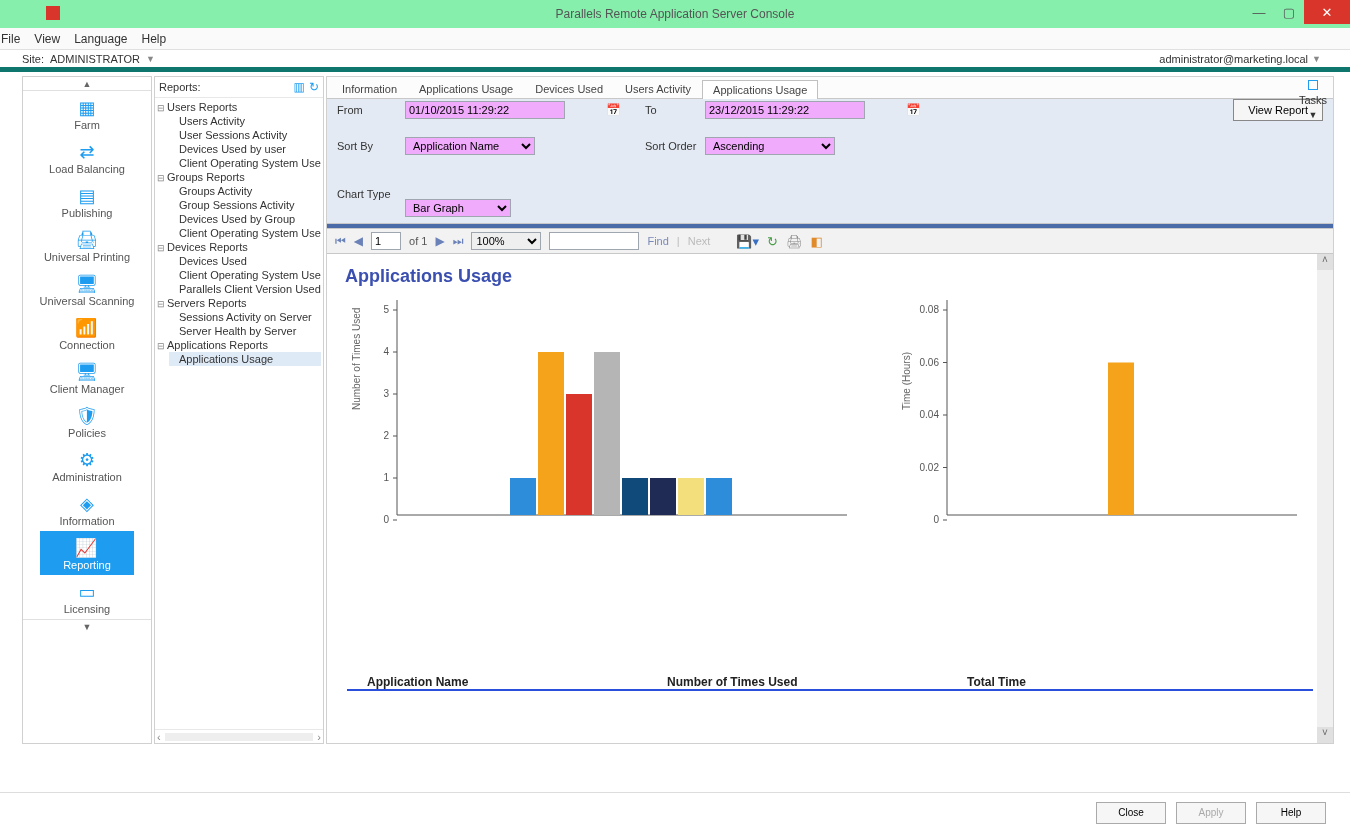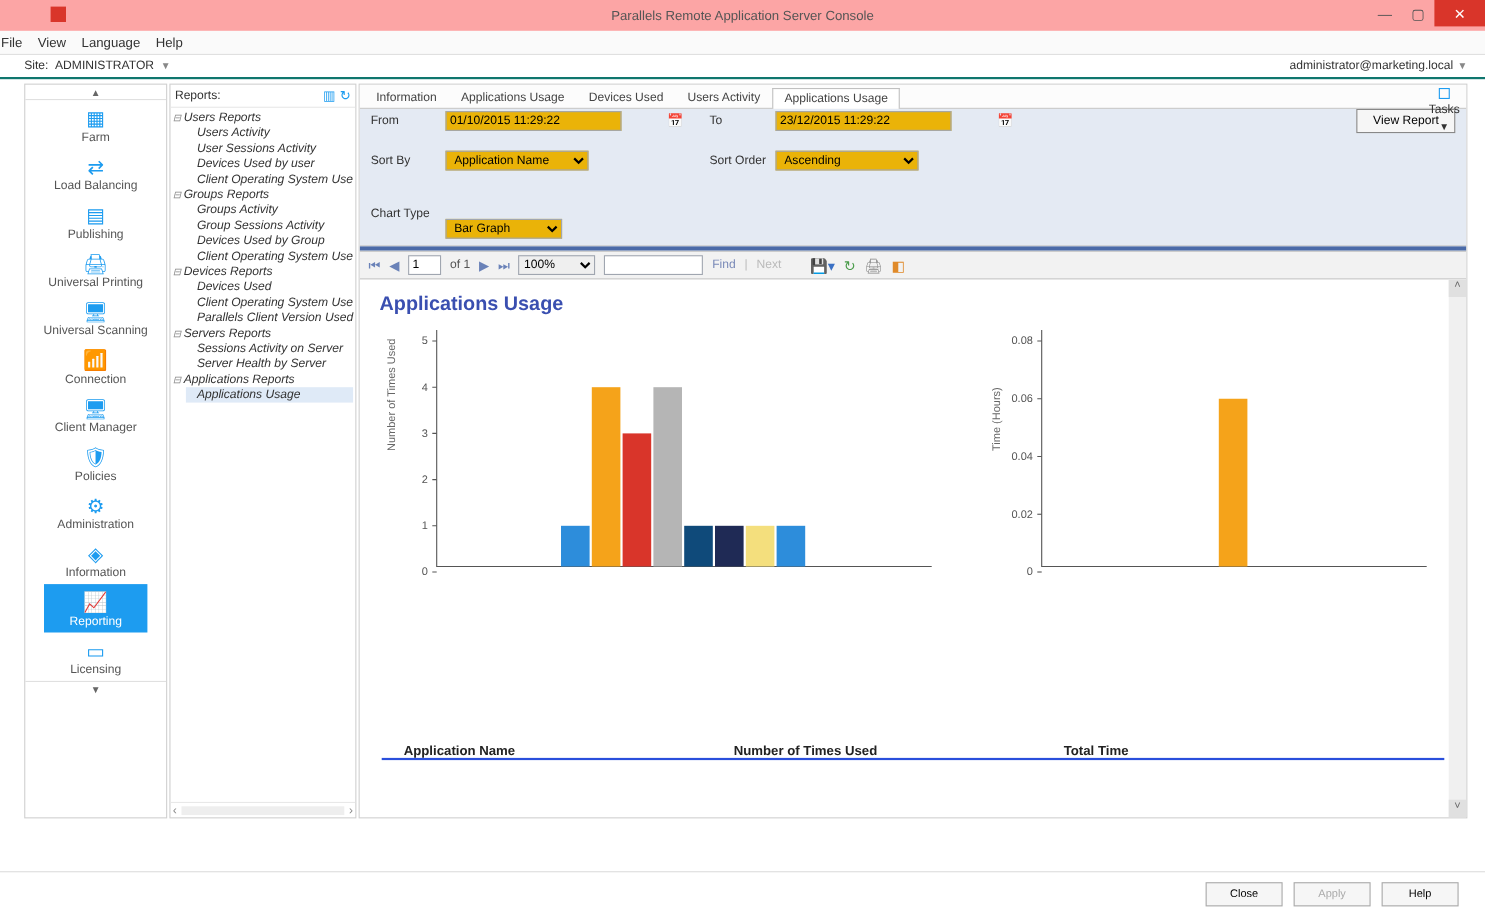--- a/index.html
+++ b/index.html
@@ -1,28 +1,28 @@
 <!DOCTYPE html>
 <html><head>
 <meta charset="utf-8">
 <style>
 * { box-sizing: border-box; margin: 0; padding: 0; font-family: "Segoe UI", Tahoma, sans-serif; }
 body { background: #fff; font-size: 11px; color: #333; width: 1350px; height: 832px; overflow: hidden; }
 
-.titlebar { height: 28px; display: flex; align-items: center; justify-content: center; position: relative; background: #fca5a5; }
+.titlebar { height: 28px; display: flex; align-items: center; justify-content: center; position: relative; background: #86efac; }
 .titlebar .title { font-size: 12px; color: #555; }
 .titlebar .winbtns { position: absolute; right: 0; top: 0; display: flex; }
 .titlebar .winbtn { width: 30px; height: 24px; display: flex; align-items: center; justify-content: center; font-size: 13px; color: #555; }
 .titlebar .winbtn.close { background: #d9352a; color: #fff; width: 46px; }
 .titlebar .appicon { position: absolute; left: 46px; top: 6px; width: 14px; height: 14px; background: #d9352a; }
 
 .menubar { height: 22px; background: #fafafa; border-bottom: 1px solid #e0e0e0; padding-left: 1px; display: flex; align-items: center; gap: 14px; font-size: 12px; color: #333; }
 .menubar span { cursor: default; }
 
-.sitebar { height: 22px; display: flex; align-items: center; justify-content: space-between; padding: 0 16px 0 22px; font-size: 11px; color: #333; border-bottom: 2px solid #0f766e; }
+.sitebar { height: 22px; display: flex; align-items: center; justify-content: space-between; padding: 0 29px 0 22px; font-size: 11px; color: #333; border-bottom: 5px solid #0f766e; }
 .sitebar .site-sel { display: flex; align-items: center; gap: 6px; }
 .sitebar .chevron { font-size: 9px; color: #888; }
 .sitebar .userlink { color: #333; display:flex; align-items:center; gap:4px;}
 
 .mainrow { display: flex; height: 672px; padding: 4px 16px 0 22px; gap: 2px; }
 
 
 .leftnav { width: 130px; border: 1px solid #d0d0d0; display: flex; flex-direction: column; align-items: center; background: #fff; }
 .leftnav .scrollbtn { width: 100%; height: 14px; display: flex; align-items: center; justify-content: center; font-size: 9px; color: #666; border-bottom: 1px solid #e0e0e0; }
 .leftnav .scrollbtn.bot { border-top: 1px solid #e0e0e0; border-bottom: none; }
@@ -47,21 +47,21 @@
 
 .content { flex: 1; border: 1px solid #d0d0d0; display: flex; flex-direction: column; background: #fff; overflow:hidden; }
 .tabstrip { height: 22px; display: flex; align-items: flex-end; border-bottom: 1px solid #c8c8c8; padding-left: 4px; gap: 0; background:#fcfcfc; position:relative;}
 .tab { padding: 3px 10px; font-size: 11px; border: 1px solid transparent; border-bottom:none; color:#444; }
 .tab.active { border-color: #c0c0c0; background: #fff; position: relative; top: 1px; }
 .tabstrip .tasks { position:absolute; right:6px; top:3px; font-size:11px; color:#333; display:flex; align-items:center; gap:4px;flex-direction:column; }
 .tasks .sq { width:10px; height:10px; border:1px solid #1d9cf0; }
 
 .filterpane { background: #e4eaf3; padding: 0 10px 6px; border-bottom: 1px solid #c8c8c8; display:grid; grid-template-columns: 68px 200px 40px 60px 200px 40px 1fr auto; row-gap: 16px; align-items:center; font-size:11px; color:#333;}
 .filterpane label { }
-.filterpane input[type=text], .filterpane select { height:18px; border:1px solid #a0a6b0; background:#eab308; font-size:11px; padding:0 3px; }
+.filterpane input[type=text], .filterpane select { height:18px; border:1px solid #a0a6b0; background:#f0abfc; font-size:11px; padding:0 3px; }
 .filterpane .cal { width:18px; height:18px; display:inline-flex; align-items:center; justify-content:center; color:#4a6aa8; font-size:12px; }
 .filterpane .viewbtn { border:1px solid #888; background:#f6f6f6; height:22px; padding:0 14px; font-size:11px; }
 
 .rptbar { height: 26px; background: #f2f2f2; border-top:1px solid #c8c8c8; border-bottom:1px solid #c8c8c8; display:flex; align-items:center; padding: 0 8px; gap:8px; font-size:11px; color:#555;}
 .rptbar .navb { color:#6a82b8; font-size:12px; }
 .rptbar input { height:18px; border:1px solid #a0a6b0; font-size:11px; padding:0 3px; }
 .rptbar select { height:18px; border:1px solid #a0a6b0; font-size:11px; }
 .rptbar .ico { font-size:13px; }
 
 .reportbody { flex:1; position:relative; overflow:hidden; }
@@ -178,21 +178,21 @@
   </div>
 
   <div class="treepane">
     <div class="treehead">
       <span>Reports:</span>
       <span class="ticons">
         <span>▥</span>
         <span>↻</span>
       </span>
     </div>
-    <div class="tree" id="tree" style="flex:1; overflow:hidden;font-style:italic;">
+    <div class="tree" id="tree" style="flex:1; overflow:hidden;">
         <ul>
           <li><span class="tg">⊟</span>Users Reports</li>
           <ul>
             <li><span class="tg"></span>Users Activity</li>
             <li><span class="tg"></span>User Sessions Activity</li>
             <li><span class="tg"></span>Devices Used by user</li>
             <li><span class="tg"></span>Client Operating System Use</li>
           </ul>
           <li><span class="tg">⊟</span>Groups Reports</li>
           <ul>

